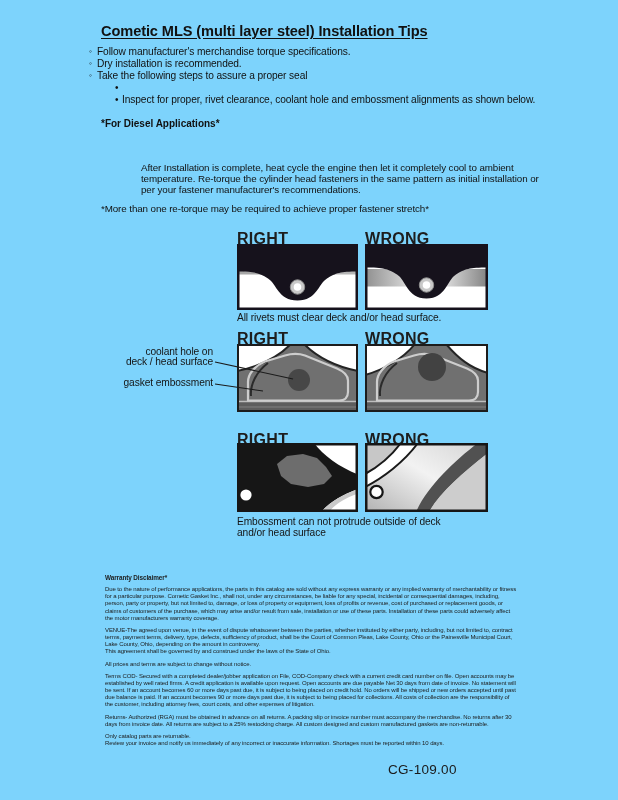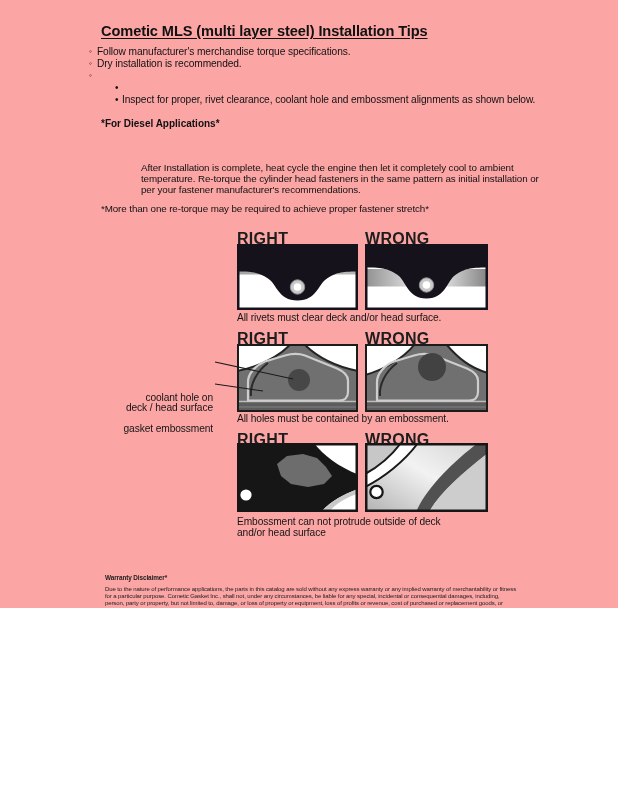--- a/index.html
+++ b/index.html
@@ -1,37 +1,37 @@
 <!DOCTYPE html>
 <html><head>
 <meta charset="utf-8">
 <style>
   html,body{margin:0;padding:0;background:#fff;}
-  .page{position:relative;width:618px;height:608px;background:#fca5a5;
+  .page{position:relative;width:618px;height:800px;background:#7dd3fc;
         font-family:"Liberation Sans",sans-serif;color:#111;overflow:hidden;}
 
   .title{position:absolute;left:101px;top:23px;font-size:14.6px;font-weight:bold;
          text-decoration:underline;text-underline-offset:2px;white-space:nowrap;letter-spacing:-0.1px;}
 
   .bullets{position:absolute;left:89px;top:46px;font-size:10.2px;line-height:11.9px;letter-spacing:-0.1px;}
   .b{display:flex;white-space:nowrap;}
   .b .m{width:8px;flex:none;font-size:8.5px;}
   .b.sub{margin-left:26px;}
   .b.sub .m{width:7px;font-size:10px;}
 
   .h2{position:absolute;left:101px;top:118px;font-size:10px;font-weight:bold;white-space:nowrap;}
   .body-p{position:absolute;left:101px;width:409px;font-size:9.8px;line-height:10.8px;letter-spacing:-0.1px;}
   .p1{top:134px;}.p2{top:163px;margin-left:40px;}.p3{top:204px;white-space:nowrap;}
 
   .dg-label{position:absolute;width:121px;text-align:left;font-size:16px;color:#1d1d1d;letter-spacing:0.3px;font-weight:bold;}
   .dg-box{position:absolute;display:block;}
   .dg-caption{position:absolute;left:237px;font-size:10.2px;letter-spacing:-0.1px;color:#151515;white-space:pre-line;line-height:11.2px;}
 
   .annot{position:absolute;left:98px;width:115px;text-align:right;font-size:10.2px;
-         line-height:10.4px;letter-spacing:-0.1px;white-space:pre-line;color:#151515;margin-top:46px;}
+         line-height:10.4px;letter-spacing:-0.1px;white-space:pre-line;color:#151515;}
   .a1{top:347px;}.a2{top:378px;}
   .leaders{position:absolute;left:0;top:0;pointer-events:none;}
 
   .fine{position:absolute;left:105px;top:574px;width:412px;font-size:6px;line-height:7.15px;
         letter-spacing:-0.1px;color:#1c1c1c;}
   .fine p{margin:0 0 5px 0;white-space:pre-line;}
   .fine .fp-head{font-weight:bold;font-size:6.4px;}
 
   .pagenum{position:absolute;left:388px;top:762px;font-size:13.5px;color:#1a1a1a;letter-spacing:0.3px;}
 </style>
@@ -46,20 +46,21 @@
     <div class="b">
       <span class="m">◦</span>
       <span>Follow manufacturer's merchandise torque specifications.</span>
     </div>
     <div class="b">
       <span class="m">◦</span>
       <span>Dry installation is recommended.</span>
     </div>
     <div class="b">
       <span class="m">◦</span>
+      <span>Take the following steps to assure a proper seal</span>
     </div>
     <div class="b sub">
       <span class="m">•</span>
     </div>
     <div class="b sub">
       <span class="m">•</span>
       <span>Inspect for proper, rivet clearance, coolant hole and embossment alignments as shown below.</span>
     </div>
   </div>
 
@@ -129,21 +130,20 @@
     <path d="M81,0 C93,14 105,24 123,29" stroke="#242424" stroke-width="2" fill="none"></path>
     <rect x="0" y="58" width="123" height="10" fill="#5d5d5d"></rect>
     <line x1="0" y1="57.5" x2="123" y2="57.5" stroke="#bdbdbd" stroke-width="1.4"></line>
     <line x1="0" y1="63" x2="123" y2="63" stroke="#8c8c8c" stroke-width="0.8"></line>
     <path d="M12,56.5 L12,38 C12,30 19,21.5 29,17.5 L49,11.5 C56,9.5 63,9.5 69,11.5 L102,24.5 C109,27.5 113,31.5 113,36.5 L113,48 C113,53 110,56.5 104,56.5 Z" fill="none" stroke="#cdcdcd" stroke-width="2.2"></path>
     <path d="M15,52 C14,41 20,28 32,19" fill="none" stroke="#2b2b2b" stroke-width="2"></path>
     <circle cx="67" cy="23" r="14" fill="#424242"></circle>
     <rect x="1" y="1" width="121" height="66" fill="none" stroke="#1c1c1c" stroke-width="2"></rect>
   </svg>
 
-  <div class="dg-caption" style="top:413px;">All holes must be contained by an embossment.</div>
 
   <div class="dg-label" style="left:237px;top:431px;">RIGHT</div>
   <div class="dg-label" style="left:365px;top:431px;width:123px;">WRONG</div>
 
   <svg class="dg-box" style="left:237px;top:443px;" width="121" height="69" viewBox="0 0 121 69">
     <rect width="121" height="69" fill="#ffffff"></rect>
     <path d="M0,0 L77,0 C86,12 102,24 121,31.5 L121,46 C104,52 92,60 84,69 L0,69 Z" fill="#161616"></path>
     <path d="M84,69 C92,60 104,52 121,46 L121,50.5 C107,55.5 98,61.5 92,69 Z" fill="#c9c9c9"></path>
     <polygon points="40,21 50,13 66,11 80,15 89,24 95,33 87,41 71,44 54,41 44,33" fill="#6d6d6d"></polygon>
     <circle cx="9" cy="52" r="5.6" fill="#ffffff"></circle>

